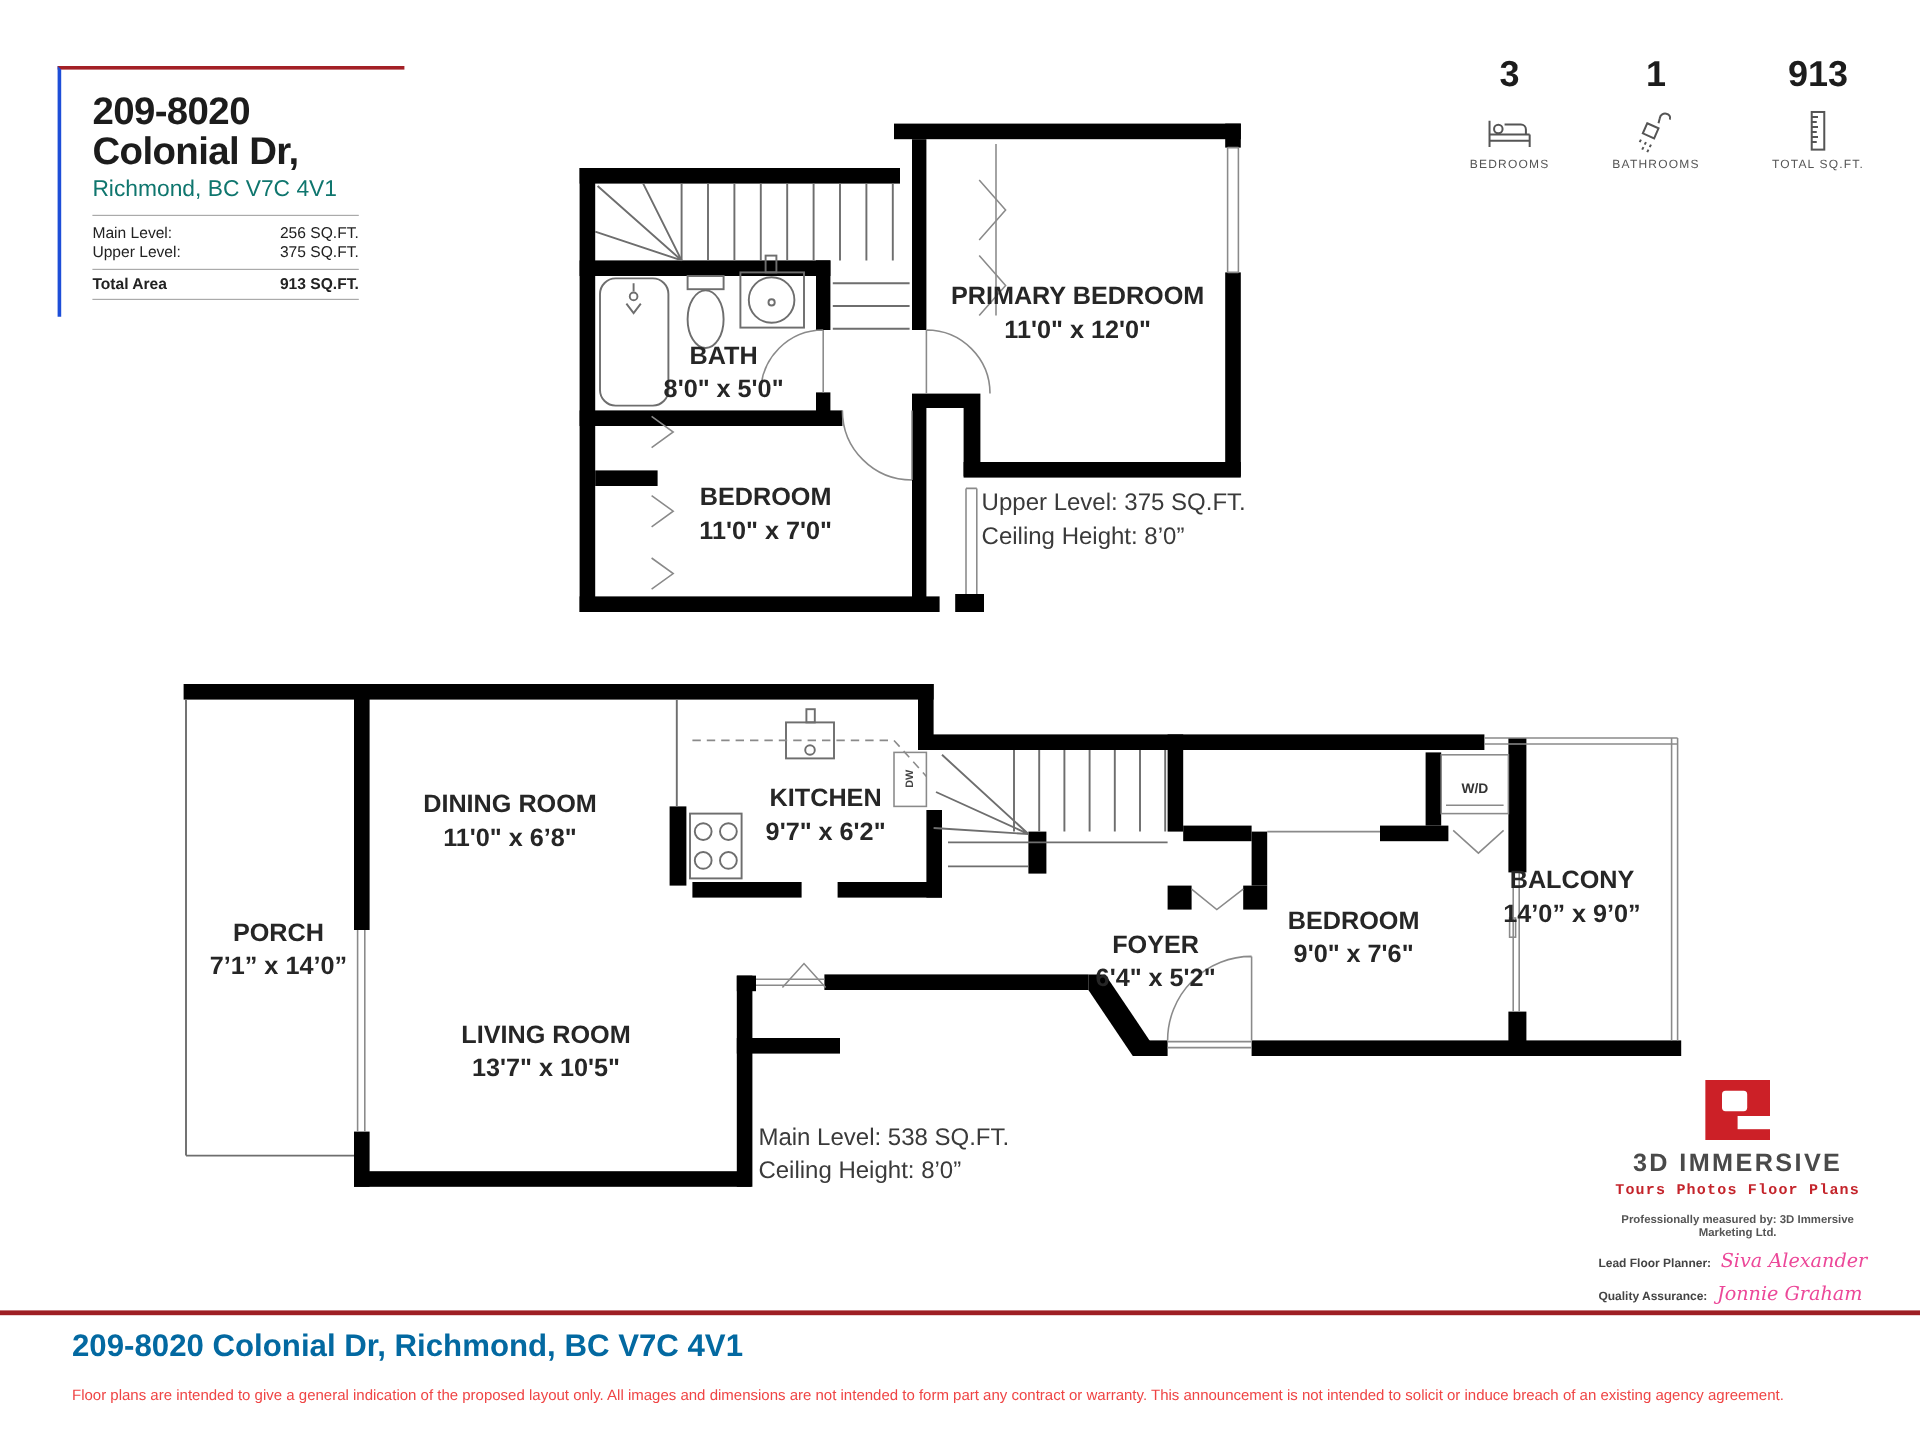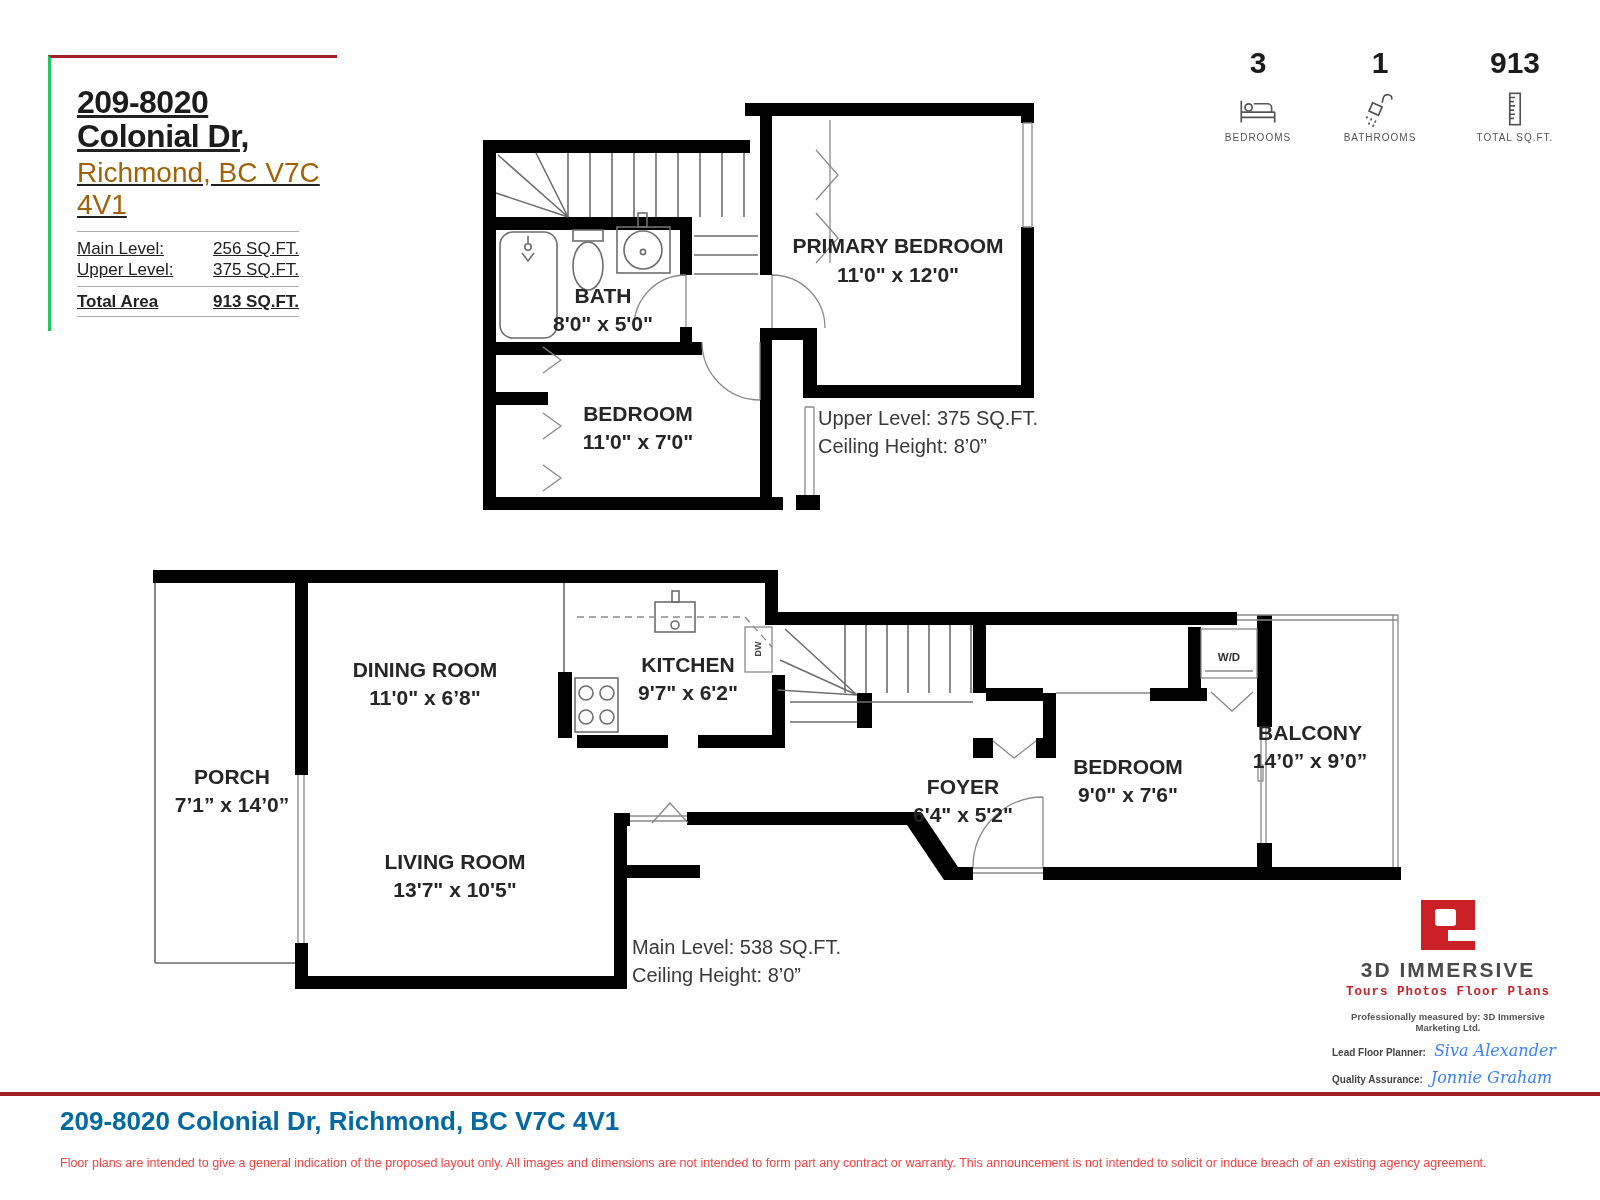--- a/index.html
+++ b/index.html
@@ -1,24 +1,24 @@
 <!DOCTYPE html>
 <html><head>
 <meta charset="utf-8">
 <style>
   html,body{margin:0;padding:0;background:#e8e8e8;}
   #page{position:relative;width:1600px;height:1200px;background:#ffffff;overflow:hidden;
         font-family:"Liberation Sans",sans-serif;color:#222;}
   
   #addr{position:absolute;left:48px;top:55px;width:260px;border-top:3px solid #a32026;
-        border-left:3px solid #22c55e;padding:28px 0 14px 26px;text-decoration:underline;}
+        border-left:3px solid #1d4ed8;padding:18px 0 14px 26px;}
   #addr .title{font-size:32px;font-weight:700;color:#1c1c1c;letter-spacing:-0.5px;line-height:1.05;}
-  #addr .subtitle{font-size:28px;color:#a16207;margin-top:4px;}
+  #addr .subtitle{font-size:19px;color:#0f766e;margin-top:4px;}
   #addr .rows{width:222px;margin-top:10px;border-top:1px solid #aaa;padding-top:6px;}
-  #addr .row{display:flex;justify-content:space-between;font-size:17px;line-height:1.25;color:#222;}
+  #addr .row{display:flex;justify-content:space-between;font-size:13px;line-height:1.25;color:#222;}
   #addr .row.total{font-weight:700;border-top:1px solid #aaa;border-bottom:1px solid #aaa;
         margin-top:5px;padding:4px 0;}
   
   .stat{position:absolute;top:46px;width:116px;text-align:center;}
   .stat .num{font-size:30px;font-weight:600;color:#1c1c1c;}
   .stat svg{display:block;margin:10px auto 4px auto;}
   .stat .lbl{font-size:10px;color:#555;letter-spacing:1px;}
   
   svg text{font-family:"Liberation Sans",sans-serif;}
   .w{fill:#000;stroke:none;}
@@ -30,21 +30,21 @@
   .tiny{font-size:11.5px;font-weight:600;fill:#333;text-anchor:middle;}
   .tiny2{font-size:9px;font-weight:600;fill:#444;text-anchor:middle;}
   
   #brand{position:absolute;left:1328px;top:900px;width:240px;}
   #brand .mark{display:block;margin:0 auto;}
   #brand .bname{text-align:center;font-size:21px;font-weight:700;color:#4a4a4a;letter-spacing:2px;margin-top:8px;}
   #brand .tag{text-align:center;font-size:12.5px;font-weight:700;color:#c4242b;letter-spacing:1px;margin-top:3px;font-family:Liberation Mono, monospace;}
   #brand .meas{text-align:center;font-size:9.5px;font-weight:700;color:#555;margin-top:12px;}
   #brand .sigrow{display:flex;align-items:baseline;margin-top:8px;padding-left:4px;}
   #brand .siglbl{font-size:10px;font-weight:700;color:#444;white-space:nowrap;}
-  #brand .signame{font-family:"DejaVu Serif",serif;font-style:italic;font-size:16px;color:#3b82f6;
+  #brand .signame{font-family:"DejaVu Serif",serif;font-style:italic;font-size:16px;color:#ec4899;
          margin-left:8px;white-space:nowrap;}
   
   #footer-line{position:absolute;left:0;top:1092px;width:1600px;height:4px;background:#9e1f24;}
   #footer-addr{position:absolute;left:60px;top:1106px;font-size:26px;font-weight:700;color:#0369a1;}
   #footer-disc{position:absolute;left:60px;top:1156px;right:30px;font-size:12.5px;color:#ef4444;}
 </style>
 </head>
 <body>
 
 <div id="page">

